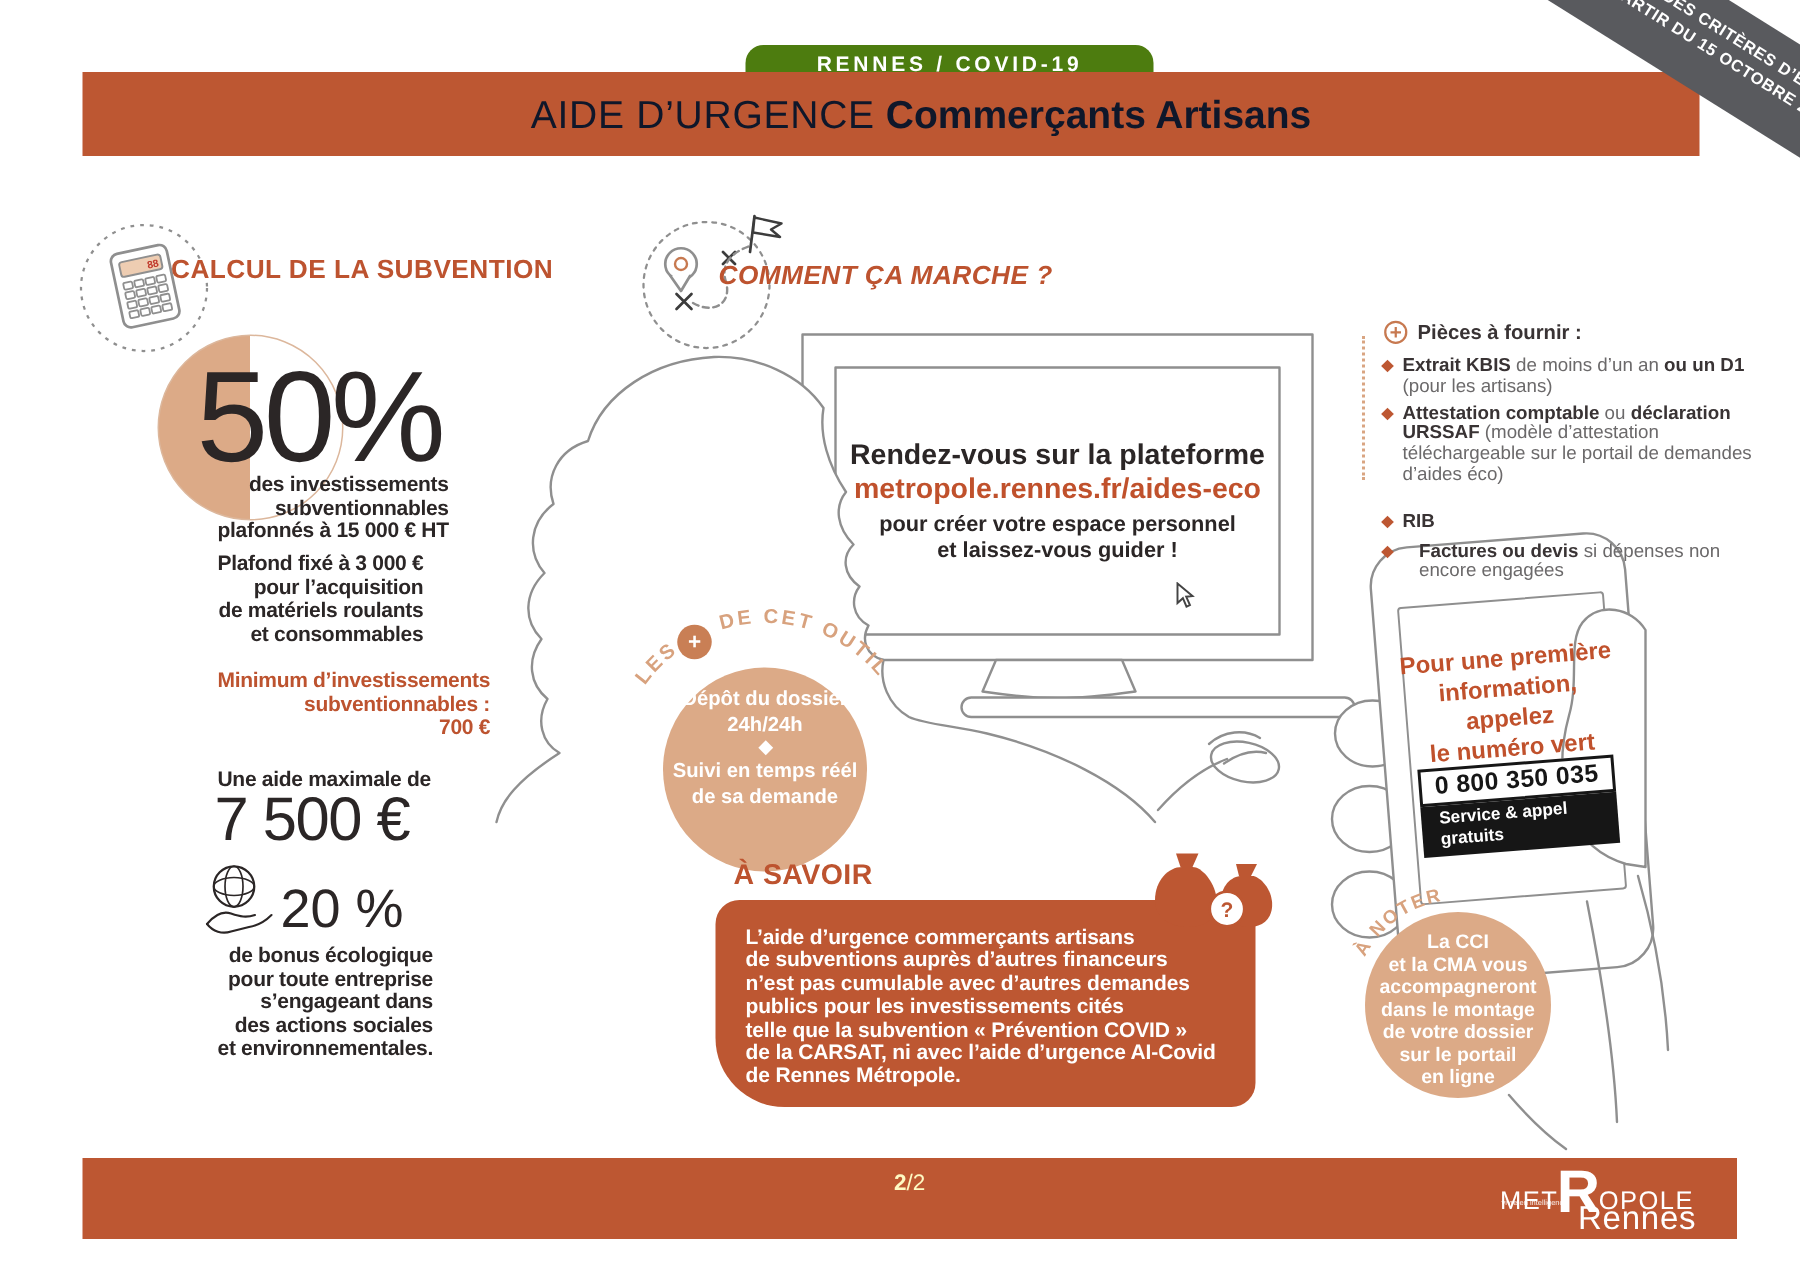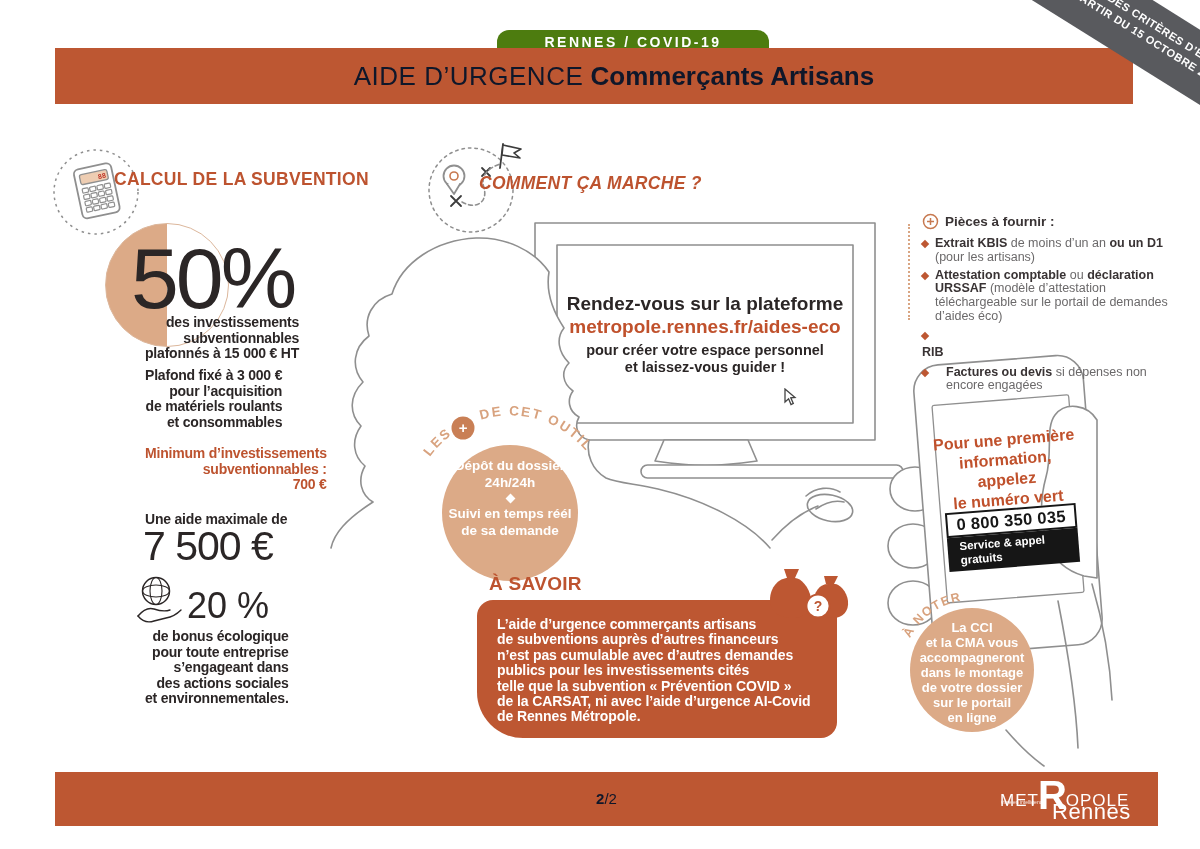--- a/index.html
+++ b/index.html
@@ -59,21 +59,21 @@
   .phone-badge .num{background:#fff;border:2.5px solid #161616;font-size:16.5px;font-weight:bold;
                     letter-spacing:0.3px;color:#161616;text-align:center;line-height:21px;}
   .phone-badge .sub{background:#161616;color:#fff;font-size:11.5px;font-weight:bold;line-height:13.5px;
                     padding:3px 0 4px 12px;}
   .noter-circle{left:910px;top:608px;width:124px;height:124px;border-radius:50%;background:#dcaa87;
                 text-align:center;box-sizing:border-box;padding-top:12px;}
   .noter-circle .ln{font-size:13px;font-weight:bold;color:#fff;line-height:15px;}
 
   
   .footer-bar{left:55px;top:772px;width:1103px;height:54px;background:#bd5732;}
-  .page-num{position:absolute;left:0;right:0;top:18px;text-align:center;color:#0f172a;font-size:15px;}
+  .page-num{position:absolute;left:0;right:0;top:8px;text-align:center;color:#fef9c3;font-size:15px;}
   .page-num .b{font-weight:bold;}
   .logo{position:absolute;right:10px;top:4px;width:148px;height:46px;color:#fff;}
   .logo .row{position:absolute;left:0;top:3px;display:flex;align-items:flex-end;}
   .logo .word{font-size:17px;letter-spacing:1px;margin-top:5px;}
   .logo .bigr{font-size:40px;font-weight:bold;line-height:32px;margin:0 -1px;}
   .logo .name{position:absolute;left:52px;top:23px;font-size:22px;font-weight:normal;letter-spacing:0.5px;}
   .logo .tag{position:absolute;left:1px;top:23px;font-size:5px;width:44px;text-align:center;opacity:0.9;}
   svg{display:block;}
 </style>
 </head>
@@ -281,21 +281,21 @@
       <span class="lbl">Pièces à fournir :</span>
     </div>
     <div class="pi" style="margin-top:7px;">
       <span class="diamond"></span>
       <span class="txt"><span class="b">Extrait KBIS</span><span> de moins d’un an </span><span class="b">ou un D1</span><span style="display:block;">(pour les artisans)</span></span>
     </div>
     <div class="pi" style="margin-top:4px;">
       <span class="diamond"></span>
       <span class="txt"><span class="b">Attestation comptable</span><span> ou </span><span class="b">déclaration URSSAF</span><span> (modèle d’attestation téléchargeable sur le portail de demandes d’aides éco)</span></span>
     </div>
-    <div class="pi" style="margin-top:5px;flex-direction:column;">
+    <div class="pi" style="margin-top:17px;">
       <span class="diamond"></span>
       <span class="txt"><span class="b">RIB</span></span>
     </div>
     <div class="pi" style="margin-top:6px;gap:18px;">
       <span class="diamond"></span>
       <span class="txt"><span class="b">Factures ou devis</span><span> si dépenses non encore engagées</span></span>
     </div>
   </div>
 
   <div class="abs phone-msg">

